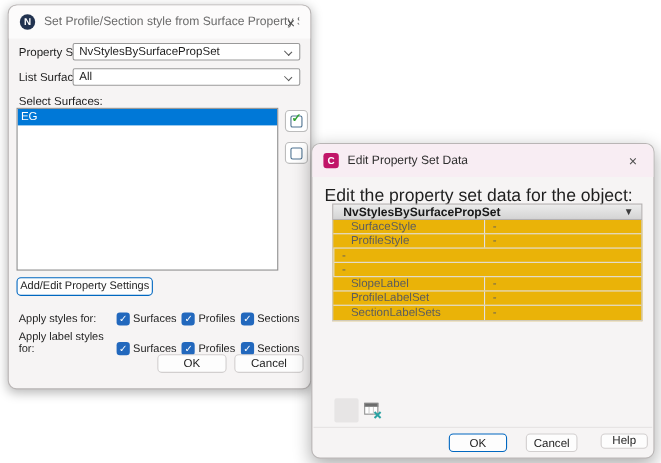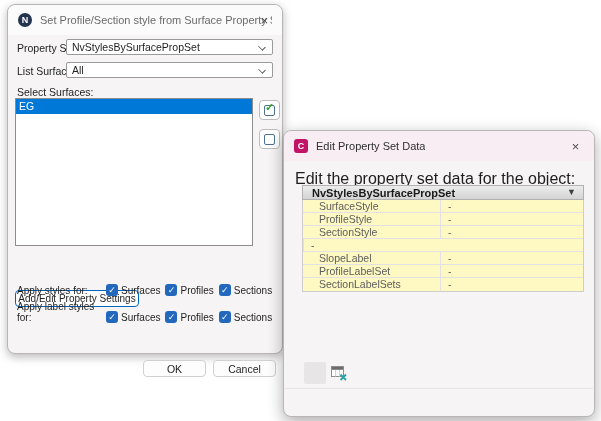--- a/index.html
+++ b/index.html
@@ -44,21 +44,21 @@
   .side-btn { position:absolute; left:251px; width:21px; height:20px; background:#fff;
               border:1px solid #bcbcbc; border-radius:4px; display:flex; align-items:center;
               justify-content:center; }
   .side-btn.check { top:95px; } .side-btn.uncheck { top:124px; }
   .cbx { position:relative; width:11px; height:11px; border:1.5px solid #4e7291; border-radius:2px; }
   .cbx .mark { position:absolute; left:0px; top:-5px; color:var(--check_green);
                font-size:11px; font-weight:bold; }
 
   .btn { position:absolute; background:#fdfdfd; border:1px solid #d2cfcf; border-radius:4px;
          display:flex; align-items:center; justify-content:center; font-size:10.5px;
-         color:#1e1e1e; white-space:nowrap;margin-top:38px; }
+         color:#1e1e1e; white-space:nowrap; }
   .btn.focused { border:1.5px solid var(--focus_blue); }
   .add-edit { left:7px; top:247px; width:124px; height:17px; font-size:10px; }
   .import   { left:181px; top:247px; width:62px; height:17px; font-size:10px; }
   .d1 .ok     { left:135px; top:317px; width:63px; height:17px; }
   .d1 .cancel { left:205px; top:317px; width:63px; height:17px; }
 
   .apply-row { position:absolute; left:9px; display:flex; align-items:flex-end; font-size:10px; }
   .apply-row1 { top:279px; } .apply-row2 { top:296px; }
   .apply-label { width:89px; flex:0 0 auto; }
   .cb-groups { display:flex; gap:5px; }
@@ -74,21 +74,21 @@
   .d2 .title-text { color:#2f2f2f; font-size:11px; }
   .d2 .close-btn { right:10px; }
 
   .desc { position:absolute; left:11px; top:39px; font-size:16px; color:#1e1e1e; }
 
   .ptable { position:absolute; left:18px; top:54px; width:282px; }
   .thead { position:relative; height:15px; background:linear-gradient(#ececec,#d4d4d4);
            border:1px solid #b3b0b0; display:flex; align-items:center; padding-left:9px;
            font-weight:bold; font-size:11px; color:#191919; }
   .thead .arrow { position:absolute; right:7px; top:1px; font-size:9px; color:#3d3d3d; }
-  .tbody { border:1px solid #cfcccc; border-top:none; background:#fef9c3; }
+  .tbody { border:1px solid #cfcccc; border-top:none; background:#eab308; }
   .trow { display:flex; height:13px; line-height:12px; font-size:10.5px; color:#5d5d5d;
           border-bottom:1px solid #e2e0e0; }
   .trow:last-child { border-bottom:none; }
   .tname { width:137px; padding-left:16px; flex:0 0 auto; }
   .tvalue { flex:1; border-left:1px solid #e2e0e0; padding-left:7px; }
 
   .disabled-btn { position:absolute; left:20px; top:231px; width:22px; height:22px;
                   background:#e7e5e5; border-radius:2px; }
   .ex-icon { position:absolute; left:47px; top:235px; }
   .separator { position:absolute; left:1px; right:1px; top:257px; border-top:1px solid #e6e3e3; }
@@ -196,21 +196,20 @@
       <div class="tbody" id="ptable-body">
           <div class="trow">
             <div class="tname">SurfaceStyle</div>
             <div class="tvalue">-</div>
           </div>
           <div class="trow">
             <div class="tname">ProfileStyle</div>
             <div class="tvalue">-</div>
           </div>
           <div class="trow">
-            <div class="tname">SectionStyle</div>
             <div class="tvalue">-</div>
           </div>
           <div class="trow">
             <div class="tvalue">-</div>
           </div>
           <div class="trow">
             <div class="tname">SlopeLabel</div>
             <div class="tvalue">-</div>
           </div>
           <div class="trow">

